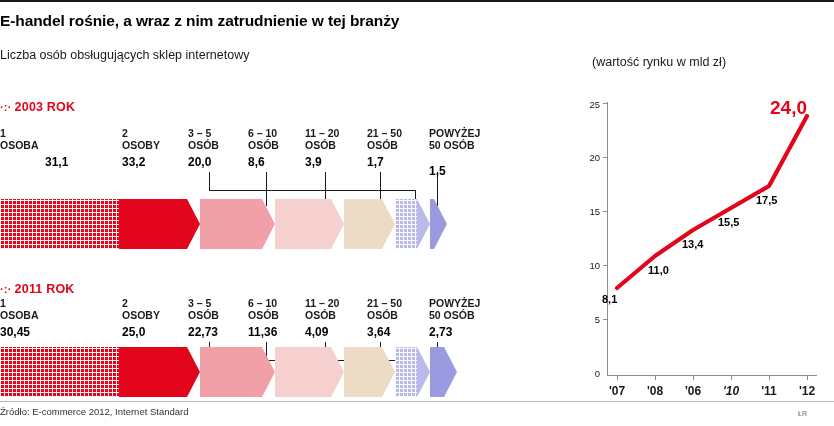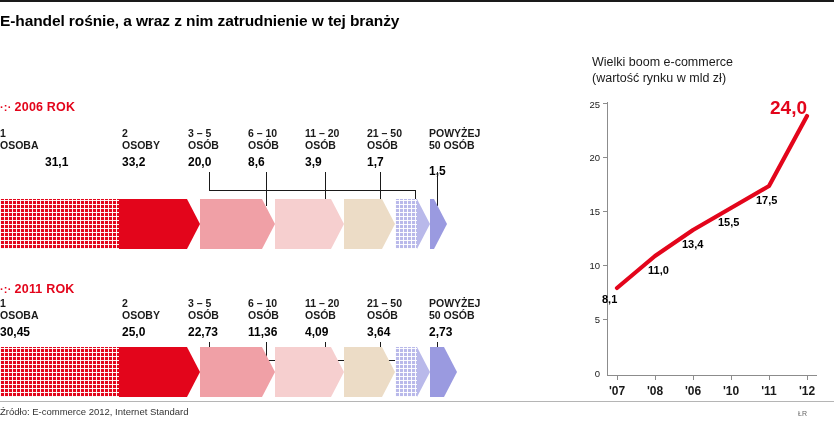--- a/index.html
+++ b/index.html
@@ -149,24 +149,25 @@
   }
 </style>
 </head>
 <body>
 
 <div class="rule-top"></div>
 
 <div class="title">E-handel rośnie, a wraz z nim zatrudnienie w tej branży</div>
 
 <div class="subtitle">
+  <div>Liczba osób obsługujących sklep internetowy</div>
 </div>
 
 <div class="sect-head" style="left:0px; top:100px;">
-  <span class="bullet">·:·</span><span>2006 ROK</span>
+  <span class="bullet">·:·</span><span>2003 ROK</span>
 </div>
 
 <div class="collabel" style="left:0px;   top:128px; width:70px;">1
 OSOBA</div>
 <div class="collabel" style="left:122px; top:128px; width:60px;">2
 OSOBY</div>
 <div class="collabel" style="left:188px; top:128px; width:60px;">3 – 5
 OSÓB</div>
 <div class="collabel" style="left:248px; top:128px; width:60px;">6 – 10
 OSÓB</div>
@@ -286,21 +287,20 @@
   </div>
   <div class="seg hatch" style="left:395px; width:22px; color:#b9b9ea; background-color:#b9b9ea;">
     <div class="tip"></div>
   </div>
   <div class="seg" style="left:430px; width:14px; color:#9a9ae0; background-color:#9a9ae0;">
     <div class="tip"></div>
   </div>
 </div>
 
 <div class="panel-title">
-  <div>Wielki boom e-commerce</div>
   <div>(wartość rynku w mld zł)</div>
 </div>
 
 <div class="tick-label" style="left:578px; top:99px;  width:22px;">25</div>
 <div class="tick-label" style="left:578px; top:152px; width:22px;">20</div>
 <div class="tick-label" style="left:578px; top:206px; width:22px;">15</div>
 <div class="tick-label" style="left:578px; top:260px; width:22px;">10</div>
 <div class="tick-label" style="left:578px; top:314px; width:22px;">5</div>
 <div class="tick-label" style="left:578px; top:368px; width:22px;">0</div>
 
@@ -320,21 +320,21 @@
 <div class="axis-line" style="left:769px; top:375px; width:1px; height:5px;"></div>
 <div class="axis-line" style="left:807px; top:375px; width:1px; height:5px;"></div>
 
 <svg width="834" height="426" style="position:absolute; left:0; top:0; pointer-events:none;">
   <polyline points="617,288 655,256 693,230 731,208 769,186 807,116" fill="none" stroke="#e3051b" stroke-width="4.2" stroke-linejoin="round" stroke-linecap="round"></polyline>
 </svg>
 
 <div class="xtick-label" style="left:603px; top:384px; width:28px;">'07</div>
 <div class="xtick-label" style="left:641px; top:384px; width:28px;">'08</div>
 <div class="xtick-label" style="left:679px; top:384px; width:28px;">'06</div>
-<div class="xtick-label" style="left:717px; top:384px; width:28px;">'10</div>
+<div class="xtick-label" style="left:717px; top:384px; width:28px;font-style:italic;">'10</div>
 <div class="xtick-label" style="left:755px; top:384px; width:28px;">'11</div>
 <div class="xtick-label" style="left:793px; top:384px; width:28px;">'12</div>
 
 <div class="pt-label" style="left:602px; top:293px;text-align:center;">8,1</div>
 <div class="pt-label" style="left:648px; top:264px;">11,0</div>
 <div class="pt-label" style="left:682px; top:238px;">13,4</div>
 <div class="pt-label" style="left:718px; top:216px;">15,5</div>
 <div class="pt-label" style="left:756px; top:194px;">17,5</div>
 <div class="pt-label big" style="left:770px; top:97px;">24,0</div>
 

